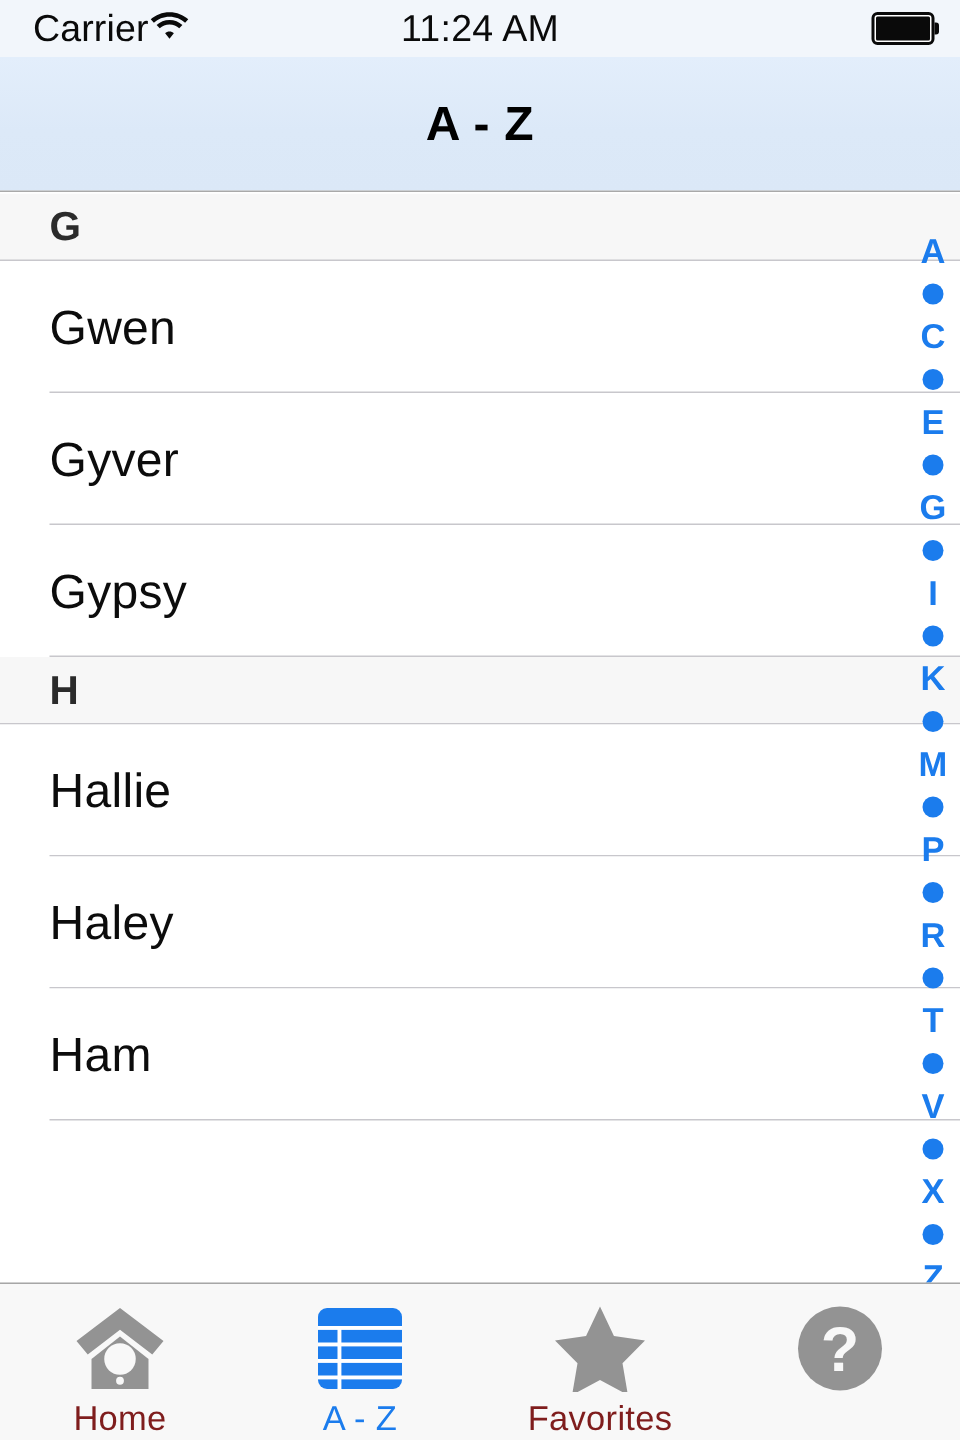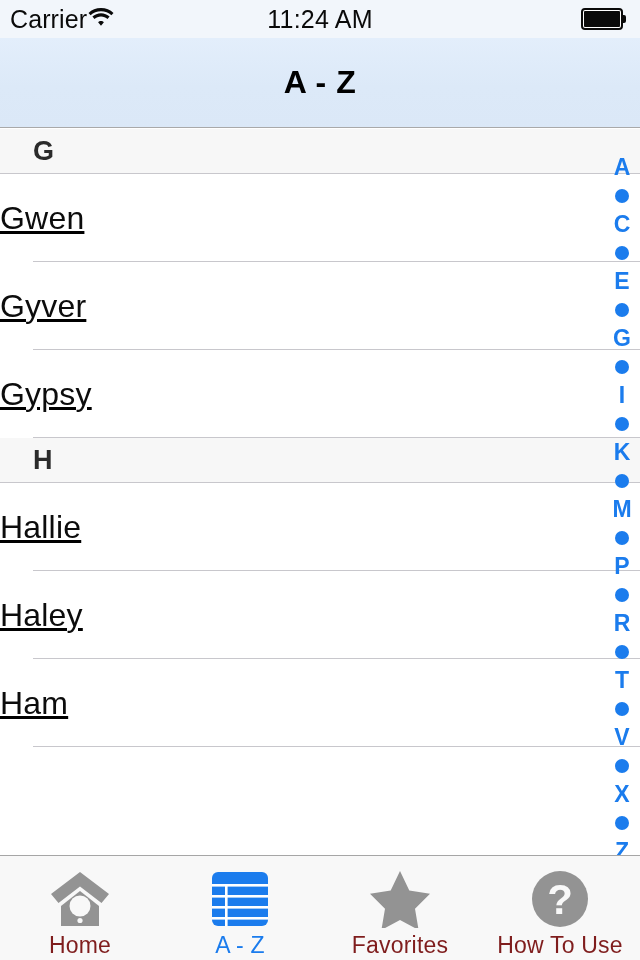--- a/index.html
+++ b/index.html
@@ -12,21 +12,21 @@
   }
   .phone { position:relative; width:640px; height:960px; background:#fff; }
 
   
   .statusbar {
     position:absolute; top:0; left:0; width:640px; height:38px;
     background:#f2f6fb;
     display:flex; align-items:center;
   }
   .sb-left {
-    position:absolute; left:10px; top:0; height:38px;
+    position:absolute; left:22px; top:0; height:38px;
     display:flex; align-items:center; gap:1px;
   }
   .sb-carrier { font-size:25px; color:#0a0a0a; letter-spacing:.1px; }
   .wifi-ico { display:block; }
   .sb-time {
     position:absolute; left:0; right:0; top:0; height:38px;
     display:flex; align-items:center; justify-content:center;
     font-size:25px; font-weight:normal; color:#0a0a0a; letter-spacing:.2px;
   }
   .sb-right { position:absolute; right:14px; top:0; height:38px; display:flex; align-items:center; }
@@ -62,22 +62,22 @@
   .section-header {
     height:45px; background:#f7f7f7;
     display:flex; align-items:center;
     padding-left:33px;
     font-size:27px; font-weight:bold; color:#2b2b2b;
     border-bottom:1px solid #c8c7cc;
   }
   .row {
     height:88px; background:#fff;
     display:flex; align-items:center;
+    padding-left:33px;
     position:relative;
-    text-decoration:underline;
   }
   .row .label { font-size:32px; color:#0c0c0c; font-weight:300; letter-spacing:.2px; }
   .row:after {
     content:""; position:absolute; left:33px; right:0; bottom:0;
     height:1px; background:#c8c7cc;
   }
 
   
   .index-strip {
     position:absolute; top:130px; right:0; width:36px; height:725px;
@@ -257,18 +257,17 @@
       <span class="tlabel">Favorites</span>
     </div>
 
     <div class="tab">
       <span class="ico">
         <svg width="58" height="58" viewBox="0 0 58 58">
           <circle cx="29" cy="29" r="28" fill="#939393"></circle>
           <text x="29" y="44" text-anchor="middle" font-family="Liberation Sans, sans-serif" font-size="42" font-weight="bold" fill="#f8f8f8">?</text>
         </svg>
       </span>
-      <span class="tlabel">How To Use</span>
     </div>
 
   </div>
 
 </div>
 
 </body></html>

